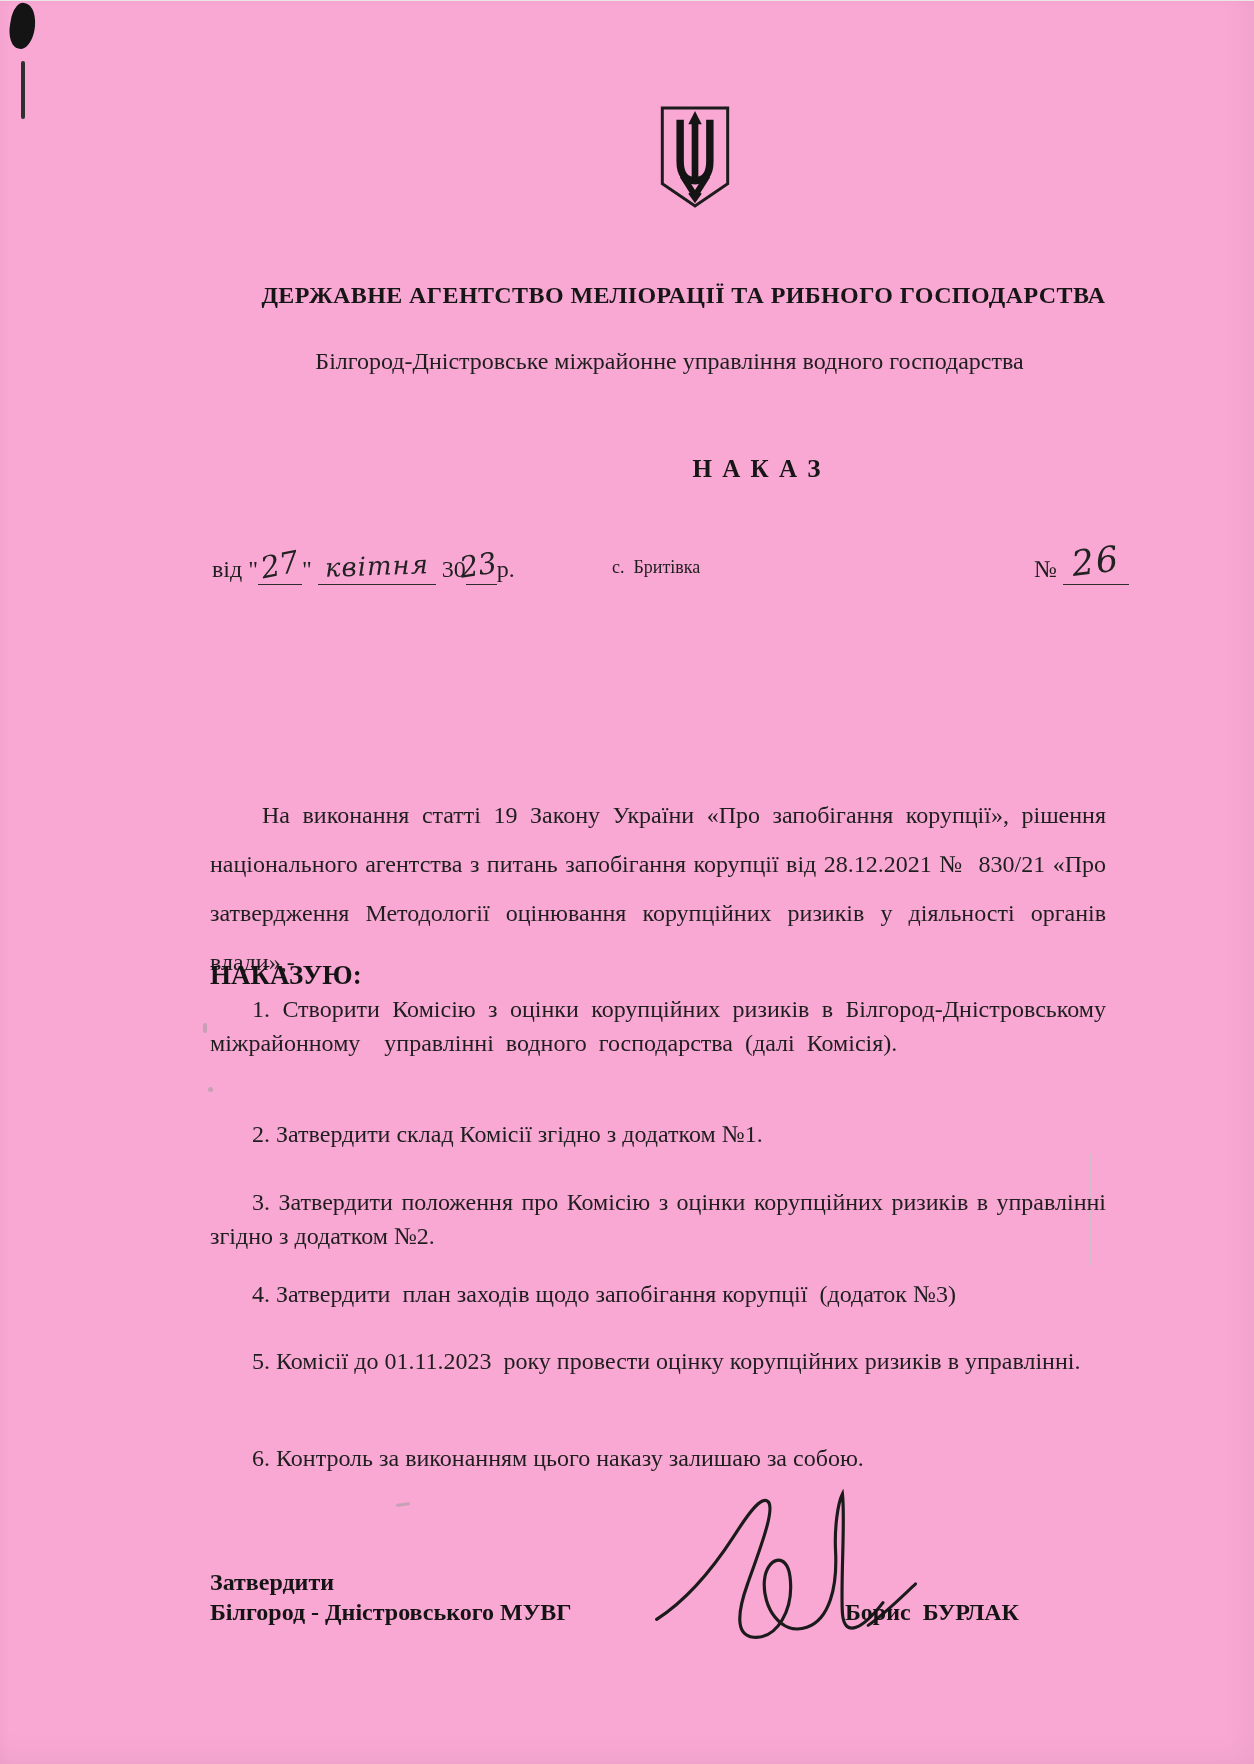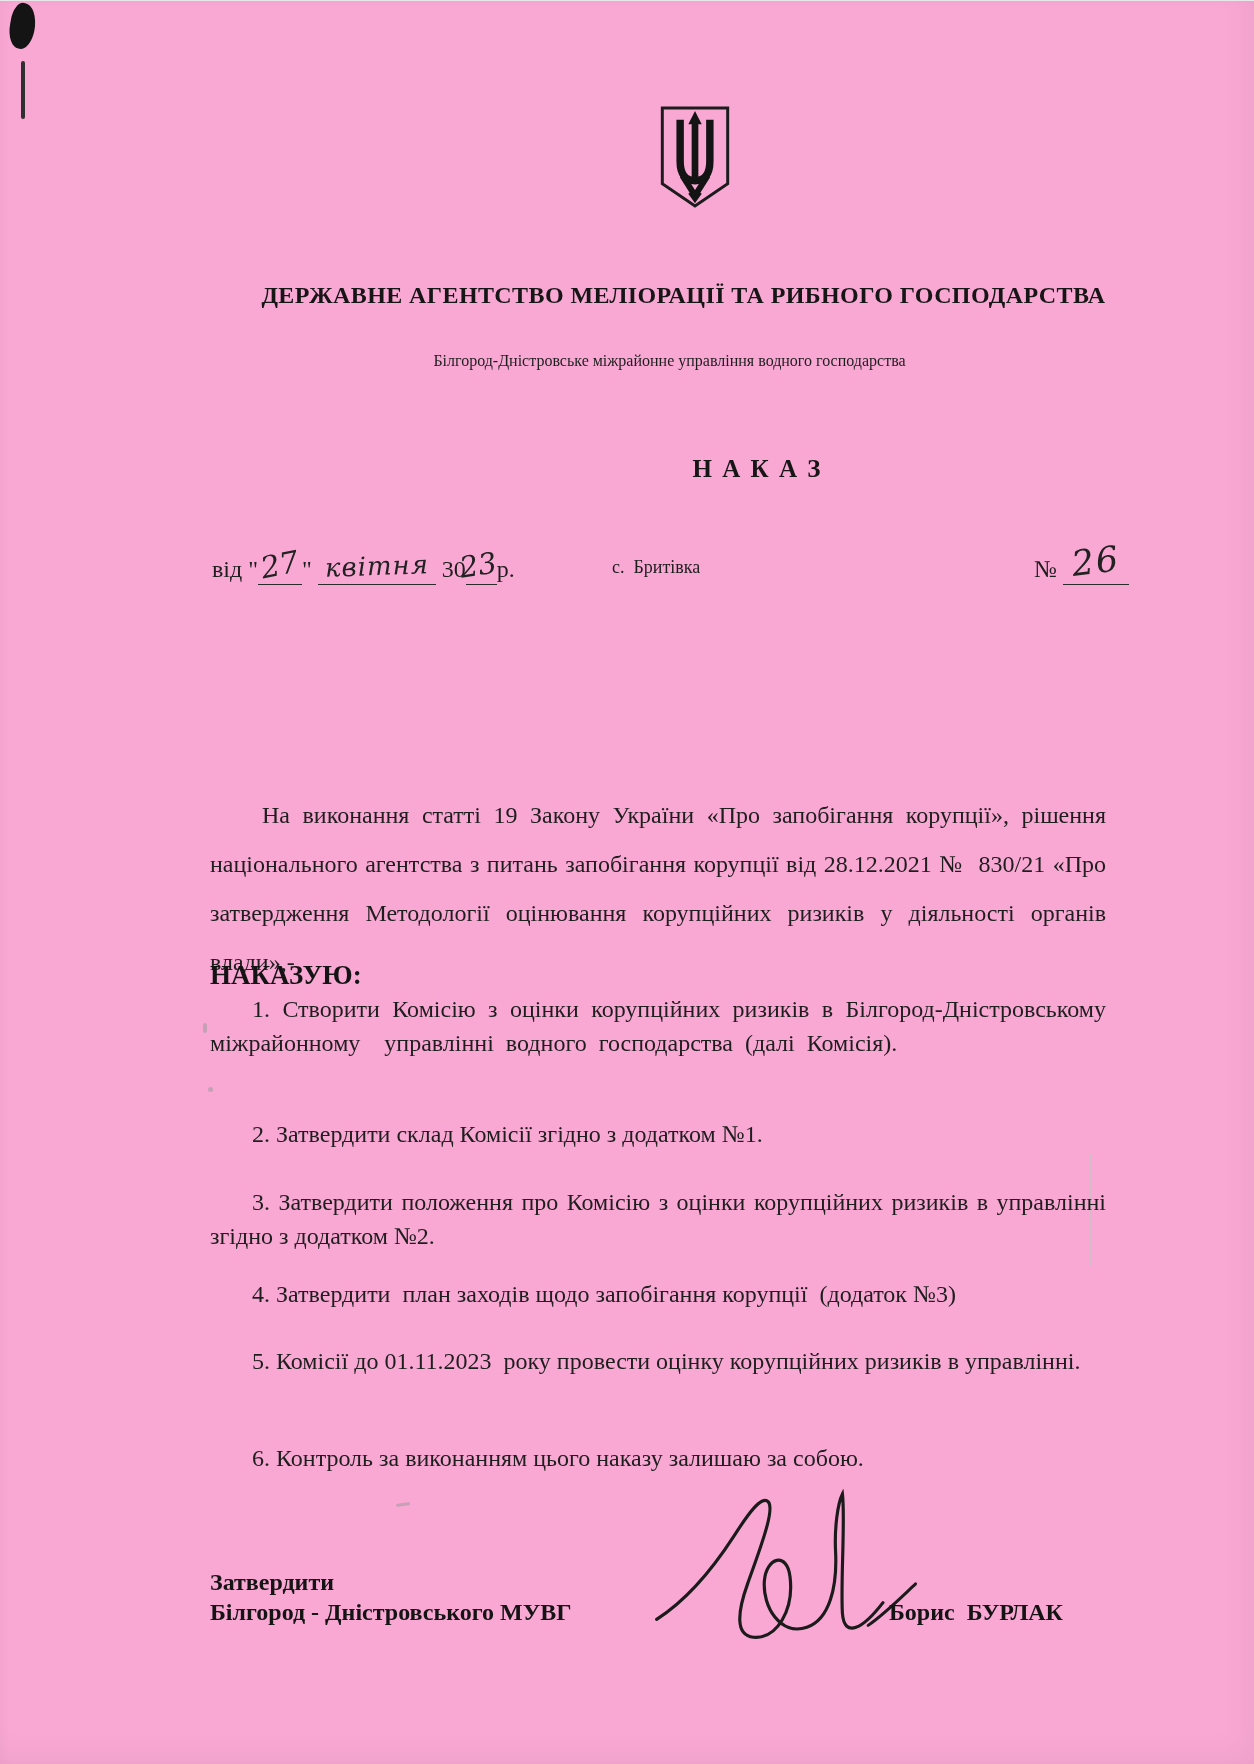--- a/index.html
+++ b/index.html
@@ -25,21 +25,21 @@
   .speck-c {left:396px; top:1502px; width:14px; height:3px; transform:rotate(-8deg);}
   .edge-line {left:1089px; top:1152px; width:2px; height:112px; background:#c4c4c4; opacity:.7;}
 
   
   .emblem {left:657px; top:104px; width:76px; height:104px;}
 
   
   .header-block {left:210px; top:279px; width:895px; text-align:center;
     font-weight:bold; font-size:24px; line-height:31px; color:#161616; padding-left:26px; letter-spacing:.4px;}
   .dept-line {left:210px; top:345px; width:895px; text-align:center;
-    font-size:16px; line-height:30px; padding-left:12px;}
+    font-size:24px; line-height:30px; padding-left:12px;}
 
   .order-title {left:210px; top:454px; width:895px; text-align:center;
     font-weight:bold; font-size:25px; letter-spacing:2px; color:#161616; padding-left:100px;}
 
   
   .date-left {left:212px; top:551px; font-size:24px; line-height:30px; white-space:nowrap;}
   .date-place {left:612px; top:551px; font-size:18px; line-height:30px; white-space:nowrap;}
   .date-number {left:1034px; top:549px; font-size:24px; line-height:30px; white-space:nowrap;}
 
   .u {display:inline-block; border-bottom:1.6px solid #2c2c2c; text-align:center; vertical-align:baseline;}
@@ -64,21 +64,21 @@
     font-size:24px; line-height:34px; text-align:justify; text-indent:42px;}
   #item-0 {top:991px; word-spacing:6px;}
   #item-1 {top:1116px;}
   #item-2 {top:1184px;}
   #item-3 {top:1276px;}
   #item-4 {top:1343px;}
   #item-5 {top:1440px;}
 
   
   .sig-position {left:210px; top:1566px; font-weight:bold; font-size:24px; line-height:30px; color:#141414;}
-  .sig-name {left:889px; top:1596px; font-weight:bold; font-size:24px; line-height:30px; color:#141414; white-space:nowrap;}
+  .sig-name {left:845px; top:1596px; font-weight:bold; font-size:24px; line-height:30px; color:#141414; white-space:nowrap;}
   .sig-scrawl {left:640px; top:1488px; width:310px; height:168px;}
 </style>
 </head>
 <body>
 
 <div class="page">
 
   <div class="abs corner-blob"></div>
   <div class="abs corner-line"></div>
   <div class="abs speck speck-a"></div>

